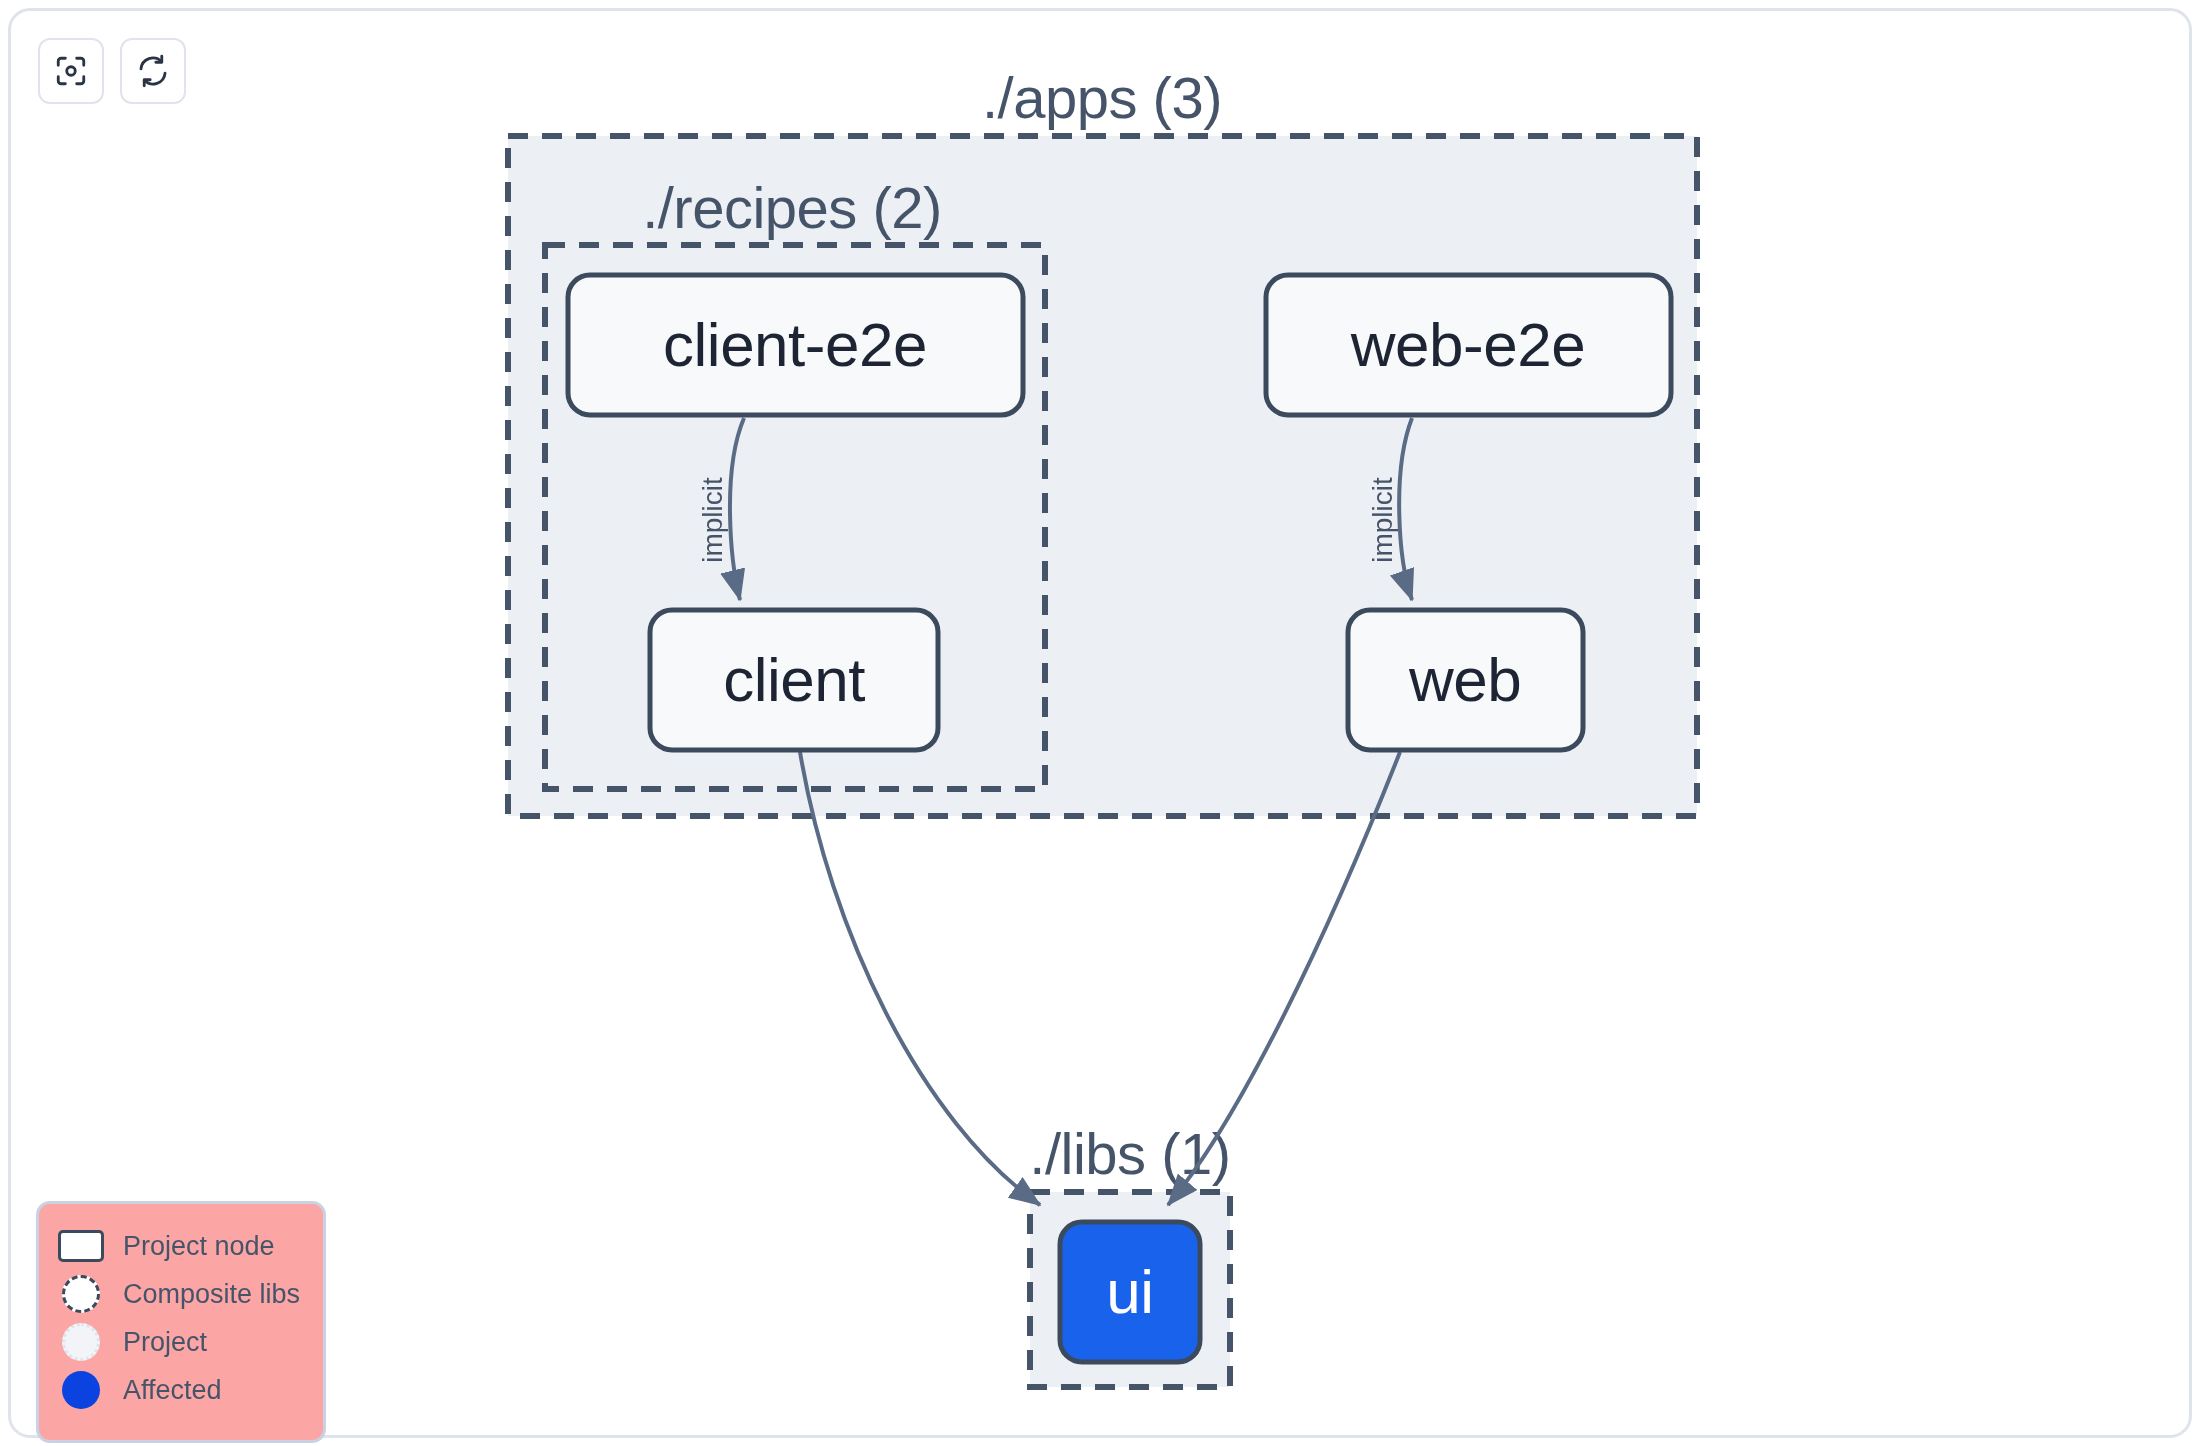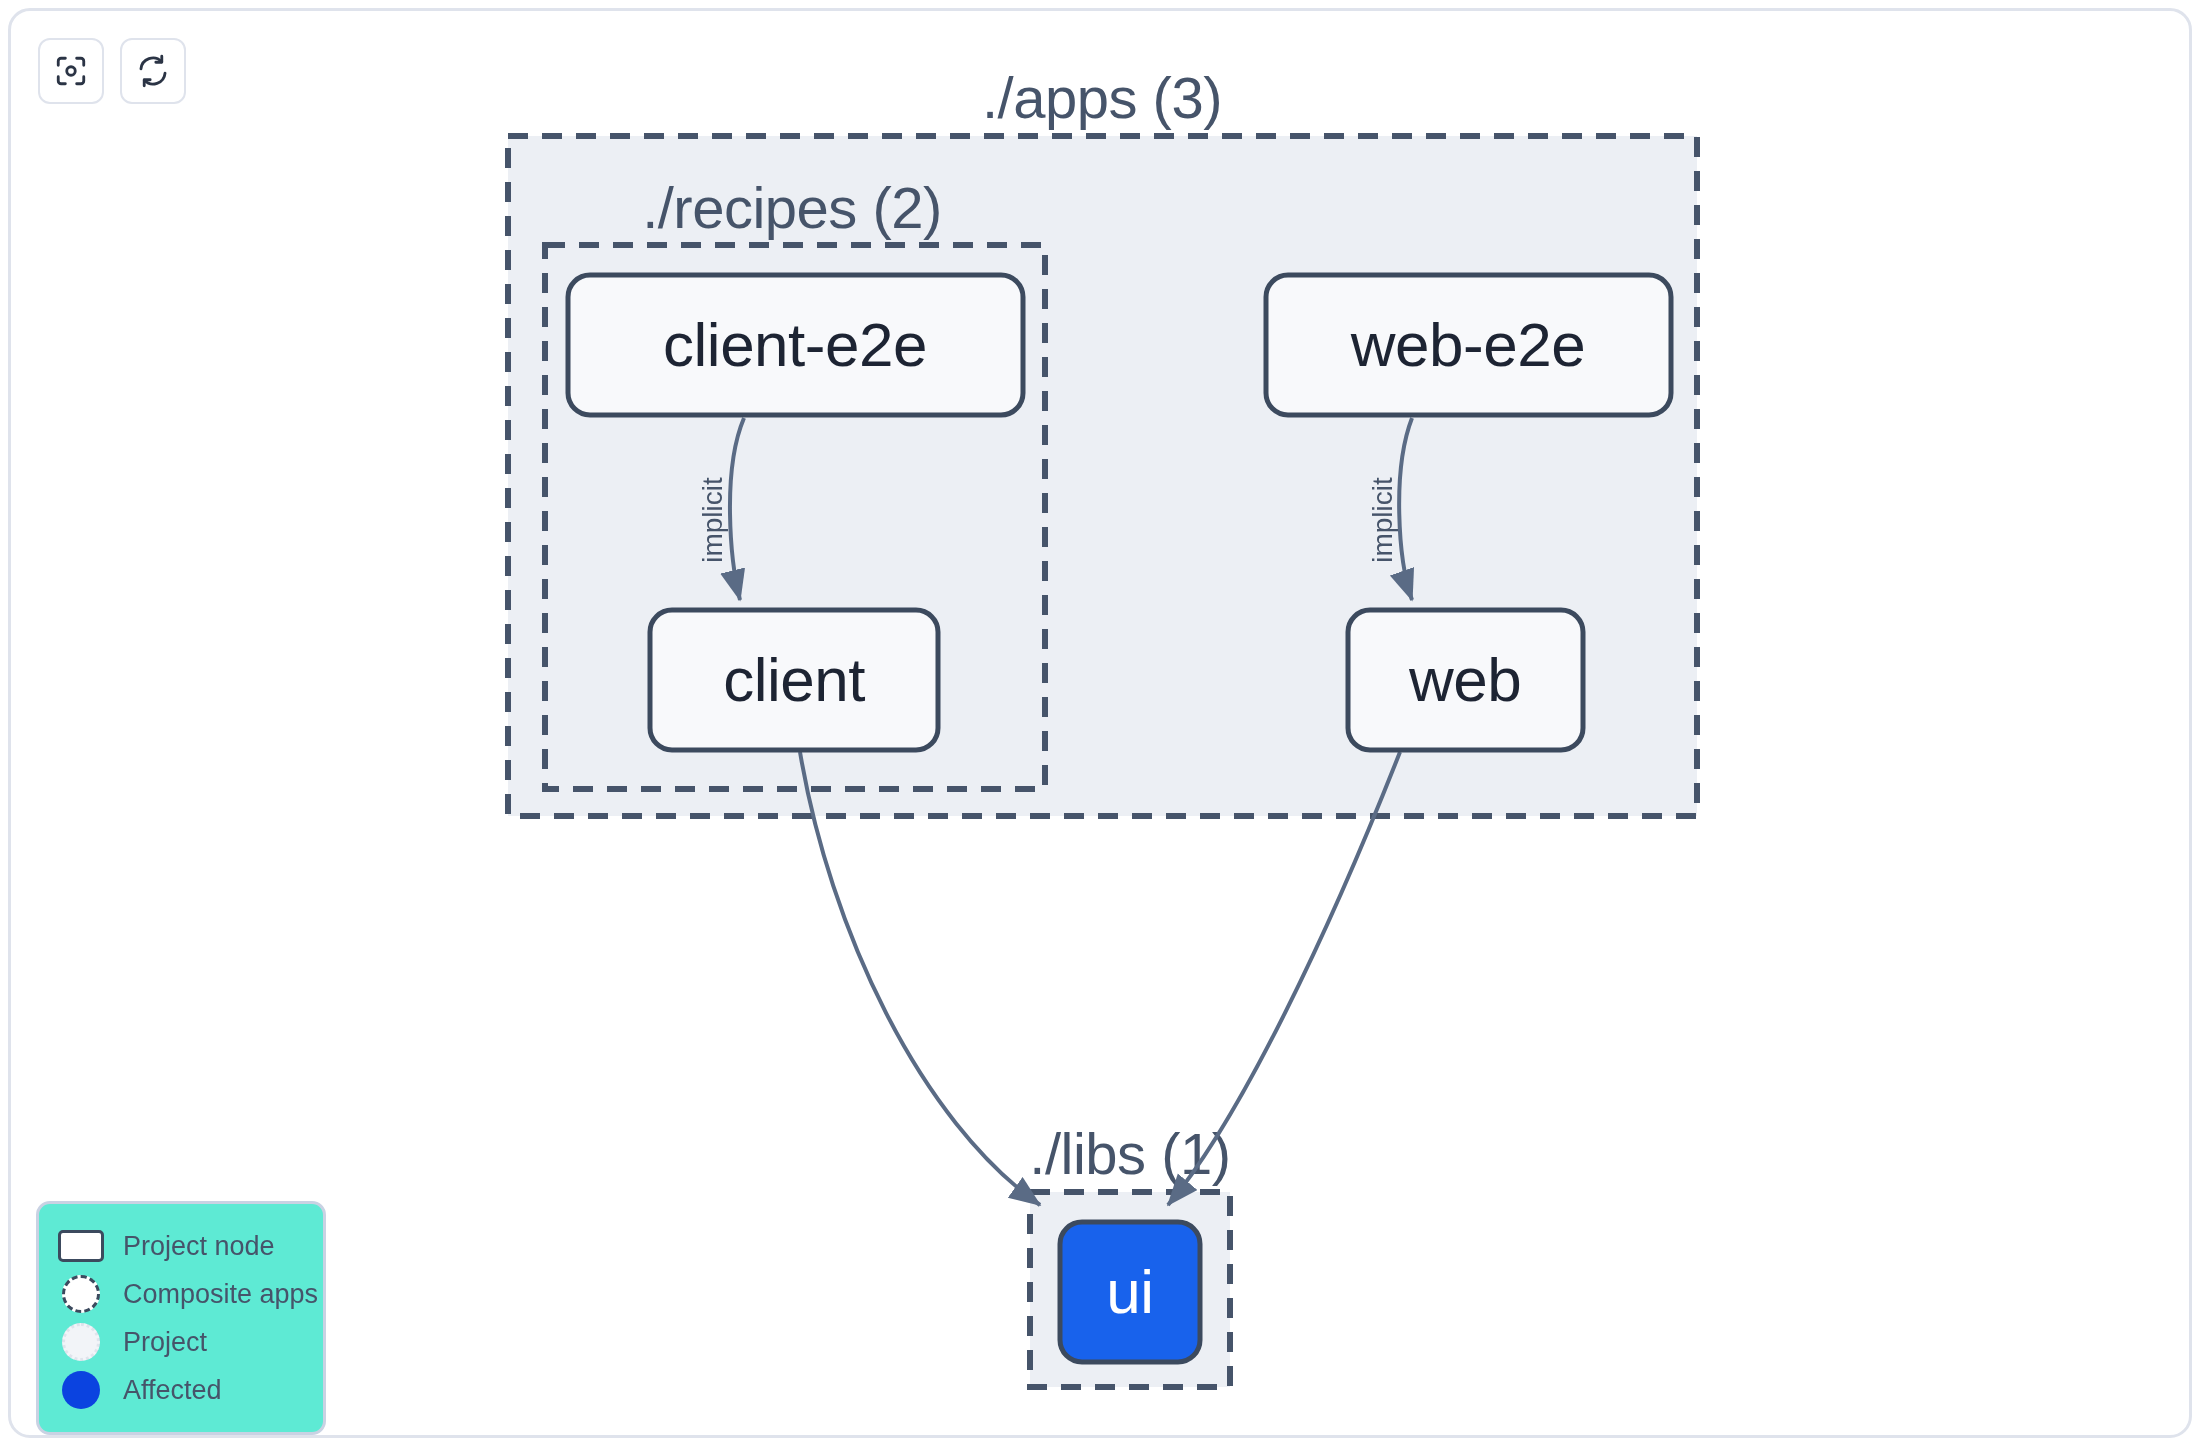--- a/index.html
+++ b/index.html
@@ -90,22 +90,22 @@
   }
 
   
   .legend {
     position: absolute;
     left: 36px;
     top: 1201px;
     width: 290px;
     border: 3px solid #c9d2e3;
     border-radius: 14px;
-    background: #5eead4;
-    padding: 18px 20px 18px 18px;
+    background: #fca5a5;
+    padding: 18px 20px 26px 18px;
     box-sizing: border-box;
     z-index: 30;
   }
   .legend-row {
     display: flex;
     align-items: center;
     height: 48px;
     gap: 18px;
   }
   .legend-swatch {
@@ -252,21 +252,21 @@
     <div class="legend-row">
       <span class="legend-swatch">
         <span class="sw-project"></span>
       </span>
       <span class="legend-text">Project node</span>
     </div>
     <div class="legend-row">
       <span class="legend-swatch">
         <span class="sw-composite"></span>
       </span>
-      <span class="legend-text">Composite apps</span>
+      <span class="legend-text">Composite libs</span>
     </div>
     <div class="legend-row">
       <span class="legend-swatch">
         <span class="sw-affected"></span>
       </span>
       <span class="legend-text">Project</span>
     </div>
     <div class="legend-row">
       <span class="legend-swatch">
         <span class="sw-touched"></span>

